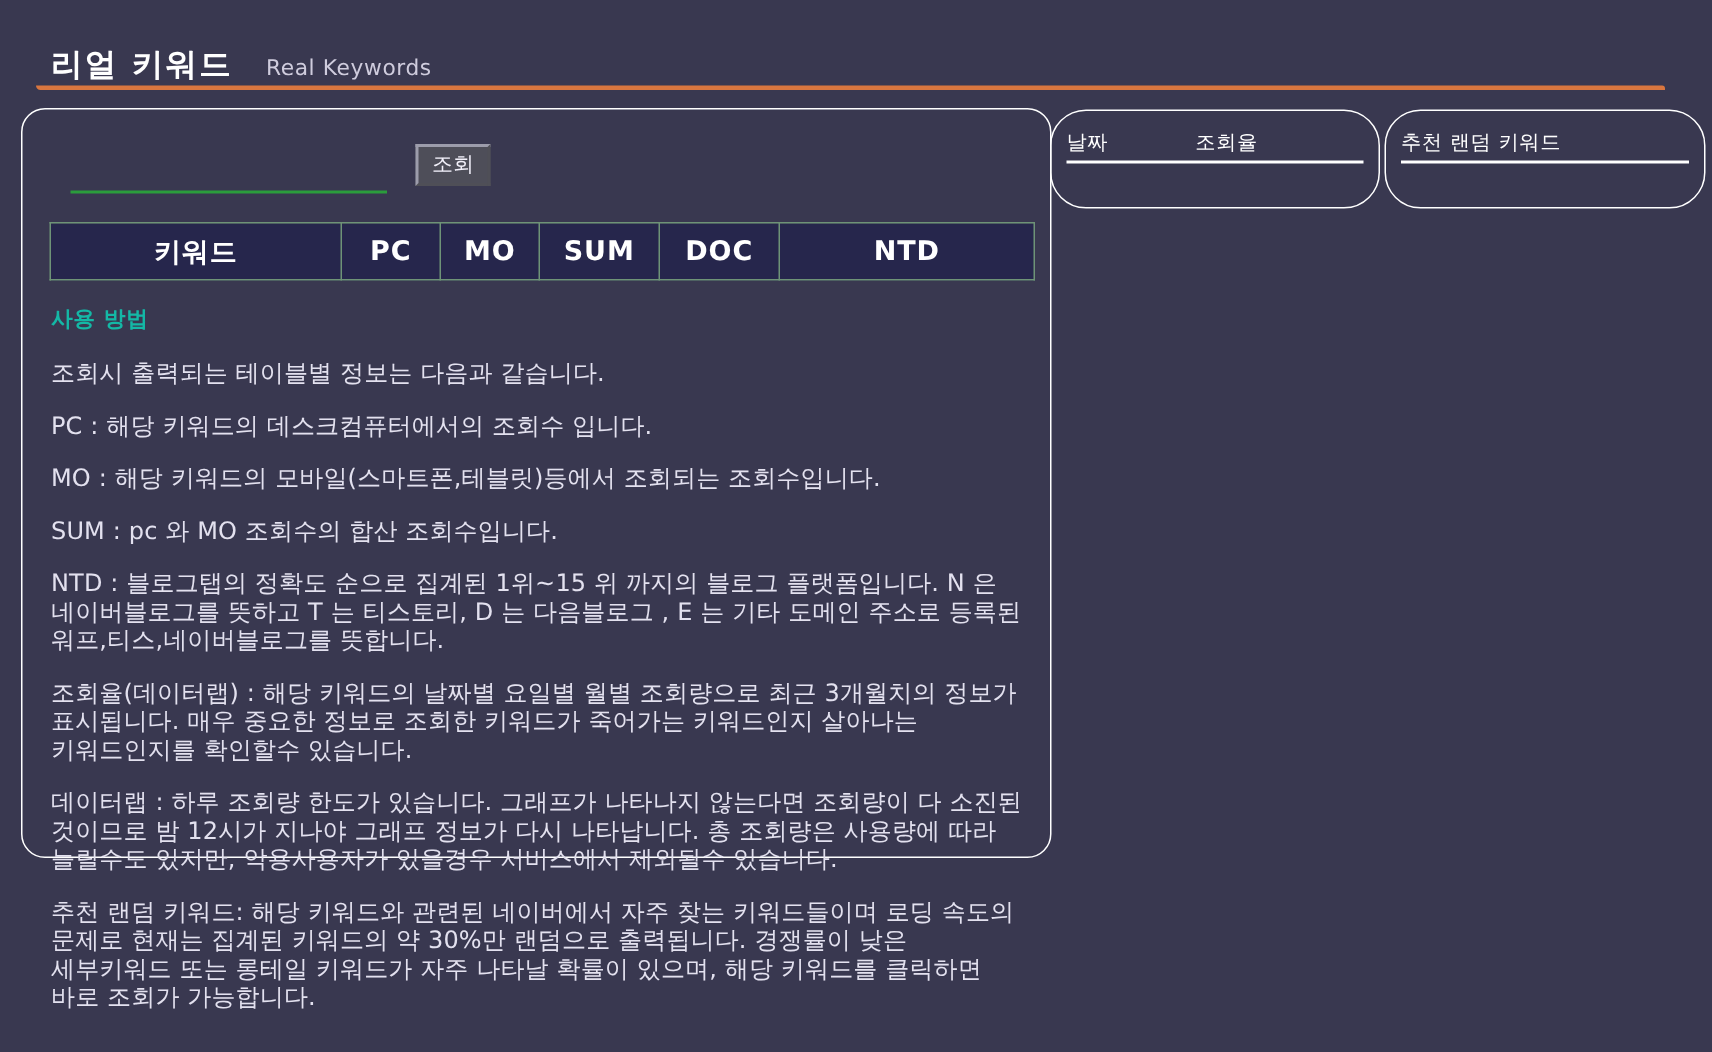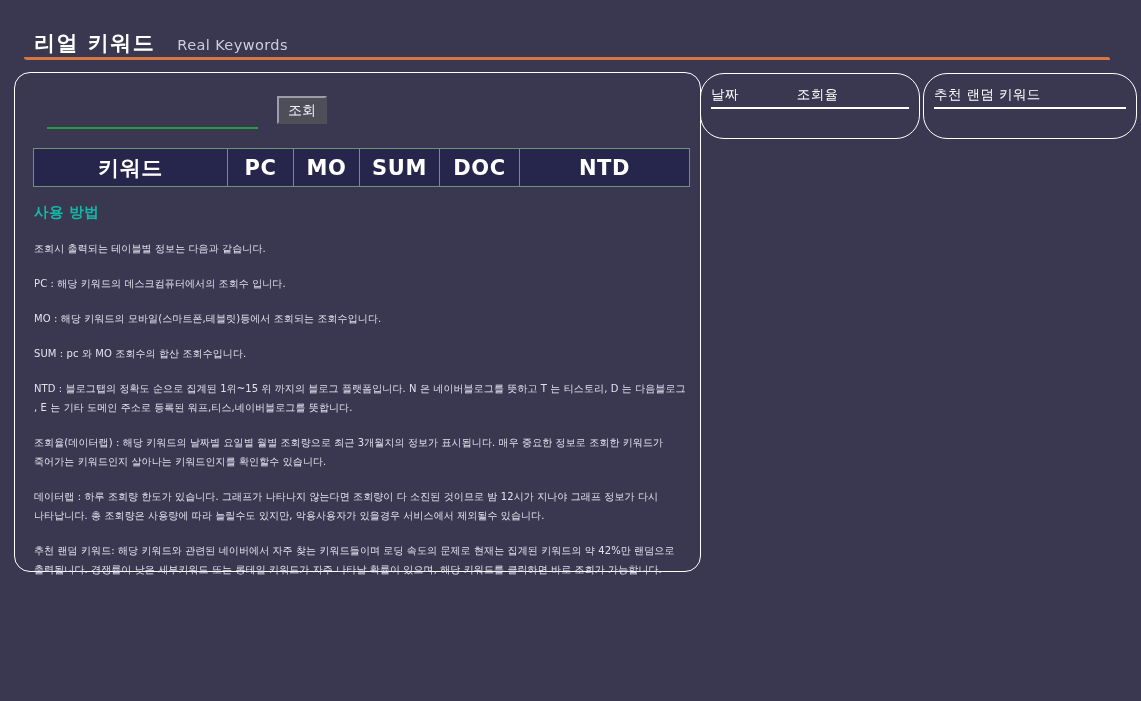--- a/index.html
+++ b/index.html
@@ -123,21 +123,21 @@
     left: 18px;
     top: 75px;
     width: 656px;
     border-collapse: collapse;
     table-layout: fixed;
   }
   .result-table th {
     background: #26264c;
     border: 1px solid #6e9377;
     color: #ffffff;
-    font-size: 21px;
+    font-size: 18px;
     font-weight: bold;
     letter-spacing: 0.6px;
     height: 38px;
     text-align: center;
     vertical-align: middle;
   }
   .col-keyword { width: 194px; }
   .col-pc      { width: 66px; }
   .col-mo      { width: 66px; }
   .col-sum     { width: 80px; }
@@ -152,21 +152,21 @@
     width: 652px;
   }
   .usage-title {
     font-size: 14.5px;
     font-weight: bold;
     color: #14b8a6;
     letter-spacing: 0.4px;
     margin-bottom: 17px;
   }
   .usage-p {
-    font-size: 10px;
+    font-size: 16px;
     line-height: 19px;
     color: #e3e1ef;
     letter-spacing: 0.1px;
     margin-bottom: 16px;
     word-break: keep-all;
   }
 
   
   .side-panel {
     position: absolute;
@@ -243,21 +243,21 @@
 
   <div class="usage">
     <div class="usage-title">사용 방법</div>
     <p class="usage-p">조회시 출력되는 테이블별 정보는 다음과 같습니다.</p>
     <p class="usage-p">PC : 해당 키워드의 데스크컴퓨터에서의 조회수 입니다.</p>
     <p class="usage-p">MO : 해당 키워드의 모바일(스마트폰,테블릿)등에서 조회되는 조회수입니다.</p>
     <p class="usage-p">SUM : pc 와 MO 조회수의 합산 조회수입니다.</p>
     <p class="usage-p">NTD : 블로그탭의 정확도 순으로 집계된 1위~15 위 까지의 블로그 플랫폼입니다. N 은 네이버블로그를 뜻하고 T 는 티스토리, D 는 다음블로그 , E 는 기타 도메인 주소로 등록된 워프,티스,네이버블로그를 뜻합니다.</p>
     <p class="usage-p">조회율(데이터랩) : 해당 키워드의 날짜별 요일별 월별 조회량으로 최근 3개월치의 정보가 표시됩니다. 매우 중요한 정보로 조회한 키워드가 죽어가는 키워드인지 살아나는 키워드인지를 확인할수 있습니다.</p>
     <p class="usage-p">데이터랩 : 하루 조회량 한도가 있습니다. 그래프가 나타나지 않는다면 조회량이 다 소진된 것이므로 밤 12시가 지나야 그래프 정보가 다시 나타납니다. 총 조회량은 사용량에 따라 늘릴수도 있지만, 악용사용자가 있을경우 서비스에서 제외될수 있습니다.</p>
-    <p class="usage-p">추천 랜덤 키워드: 해당 키워드와 관련된 네이버에서 자주 찾는 키워드들이며 로딩 속도의 문제로 현재는 집계된 키워드의 약 42%만 랜덤으로 출력됩니다. 경쟁률이 낮은 세부키워드 또는 롱테일 키워드가 자주 나타날 확률이 있으며, 해당 키워드를 클릭하면 바로 조회가 가능합니다.</p>
+    <p class="usage-p">추천 랜덤 키워드: 해당 키워드와 관련된 네이버에서 자주 찾는 키워드들이며 로딩 속도의 문제로 현재는 집계된 키워드의 약 30%만 랜덤으로 출력됩니다. 경쟁률이 낮은 세부키워드 또는 롱테일 키워드가 자주 나타날 확률이 있으며, 해당 키워드를 클릭하면 바로 조회가 가능합니다.</p>
   </div>
 </div>
 
 <div class="side-panel panel-chart">
   <div class="panel-head">
     <span class="head-date">날짜</span>
     <span>조회율</span>
   </div>
   <div class="panel-rule"></div>
   <div class="panel-body"></div>

